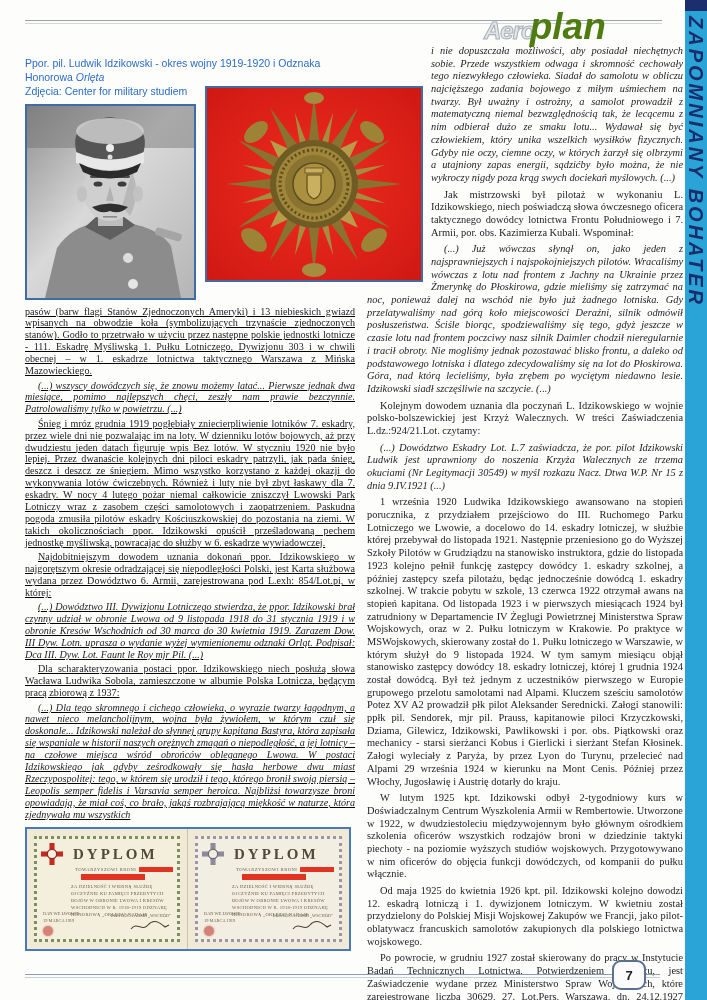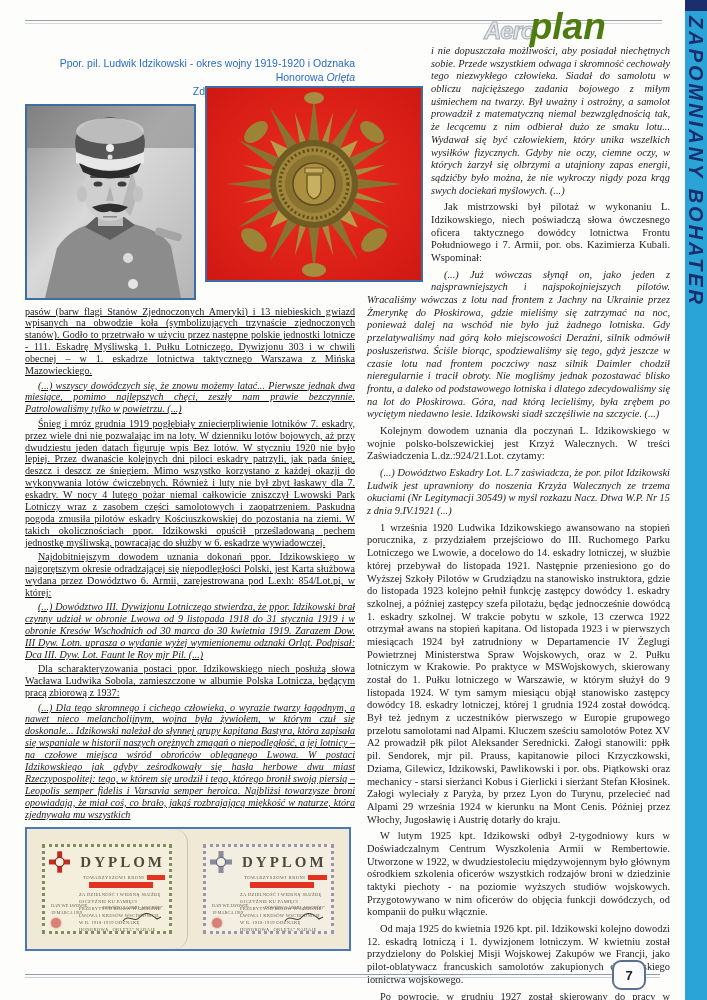--- a/index.html
+++ b/index.html
@@ -21,39 +21,39 @@
                    transform-origin:0 0; transform:rotate(90deg) translateY(-22px);
                    font-family:"Liberation Sans", sans-serif; font-weight:bold; font-style:italic;
                    font-size:20px; letter-spacing:3px; color:#1b2d6d; white-space:nowrap; }
 
   
   .columns { position:absolute; left:25px; top:45px; width:658px; display:flex; gap:12px; }
   .col-left  { width:330px; }
   .col-right { width:316px; }
 
   .caption { font-family:"Liberation Sans", sans-serif; font-size:10.5px; color:#2b6cc8; line-height:1.32; }
-  .caption-top { margin:12px 0 5px 0;text-align:right; }
+  .caption-top { margin:12px 0 5px 0; }
 
   .photos-row { height:196px; }
   .portrait-frame { width:167px; height:192px; border:2px solid #3e6ca6; background:#9a9a9a; }
   .medal-frame { position:absolute; left:205px; top:86px; width:214px; height:192px;
                  border:2px solid #3e6ca6; background:#e6201b; }
 
   .col-left  p.body-par { font-size:10.1px; line-height:1.18; margin:0 0 2.5px 0; }
-  .col-right p.body-par { font-size:10.4px; line-height:1.22; margin:0 13px 4px 0; }
+  .col-right p.body-par { font-size:10.4px; line-height:1.22; margin:0 0 4px 0; }
   .body-par { text-align:justify; color:#1c1c24; text-indent:13px; }
   .body-par.cont { text-indent:0; }
   .body-par.quote { font-style:italic; }
   .col-left .body-text { margin-top:6px;text-decoration:underline; }
   .medal-spacer { float:left; width:64px; height:238px; }
 
   
   .diploma-box { margin-top:6px; width:326px; height:124px; border:2px solid #4a7ab5;
                  background:#efe9d6; display:flex; box-sizing:border-box; }
-  .dyp-panel { width:50%; height:100%; box-sizing:border-box; padding:15px;border-radius:14px; }
+  .dyp-panel { width:50%; height:100%; box-sizing:border-box; padding:7px; }
   .dyp-panel.left  { border-right:1px solid #c9c2ae; }
   .dyp-inner { height:100%; box-sizing:border-box; position:relative; background:#f4efdd; }
   .dyp-panel.left  .dyp-inner { border:3px dotted #7d8f5e; }
   .dyp-panel.right .dyp-inner { border:3px dotted #9b94ab; background:#f2eee2; }
   .dyp-head { display:flex; align-items:flex-start; padding:3px 4px 0 4px; }
   .dyp-title { font-family:"Liberation Serif", serif; font-weight:bold; font-size:15px;
                letter-spacing:3px; color:#52493a; margin:4px 0 0 10px; }
   .dyp-dedic-row { display:flex; align-items:center; margin:1px 4px 0 38px; gap:3px; }
   .dyp-dedic { font-size:4.6px; letter-spacing:0.5px; color:#6a5d49; white-space:nowrap; }
   .dyp-redbar { width:34px; height:5px; background:#e23222; }

